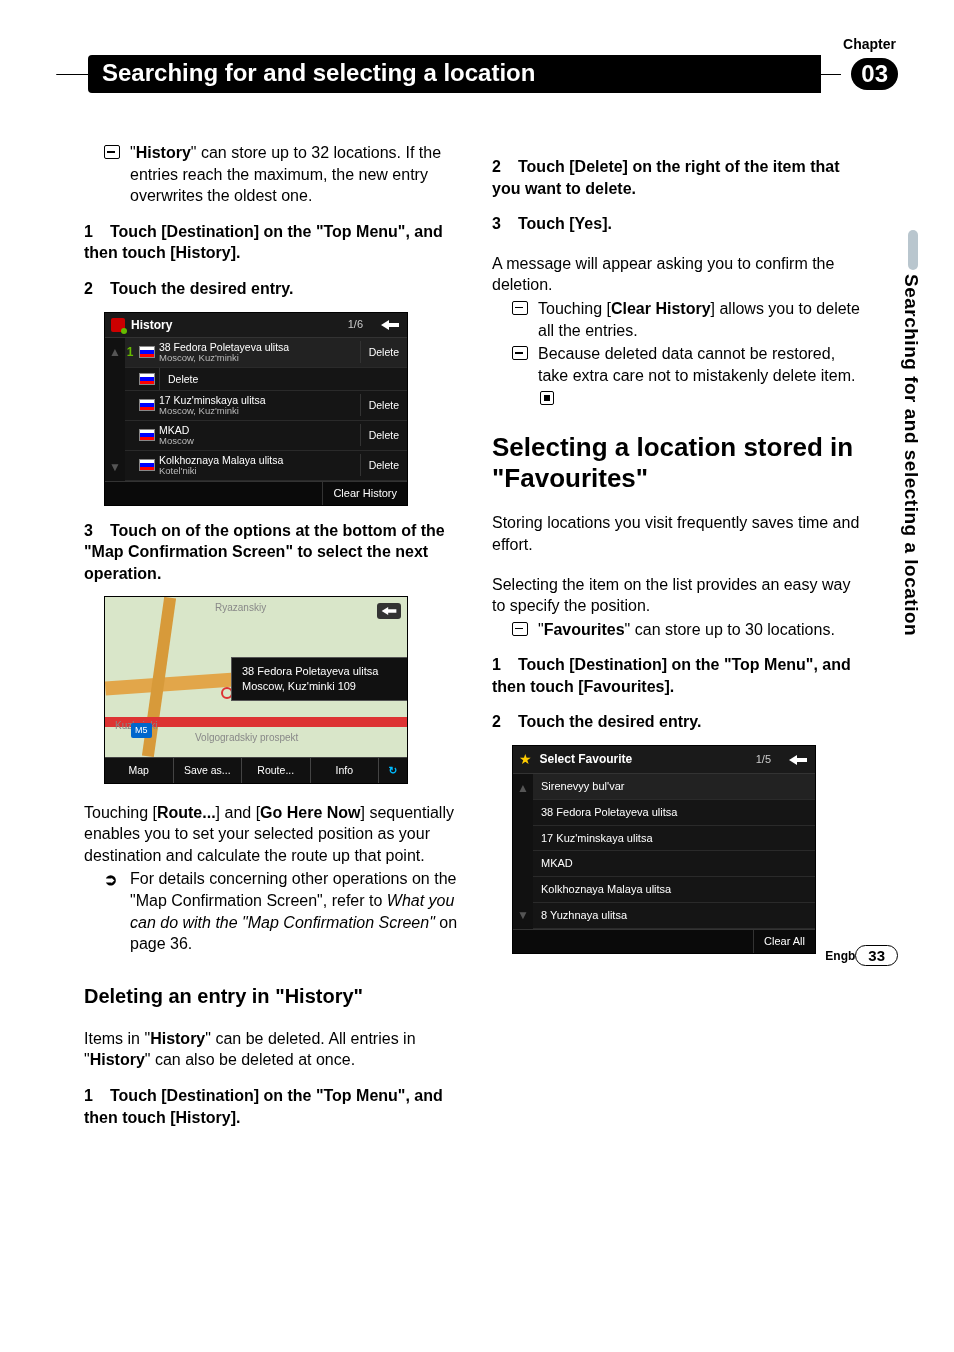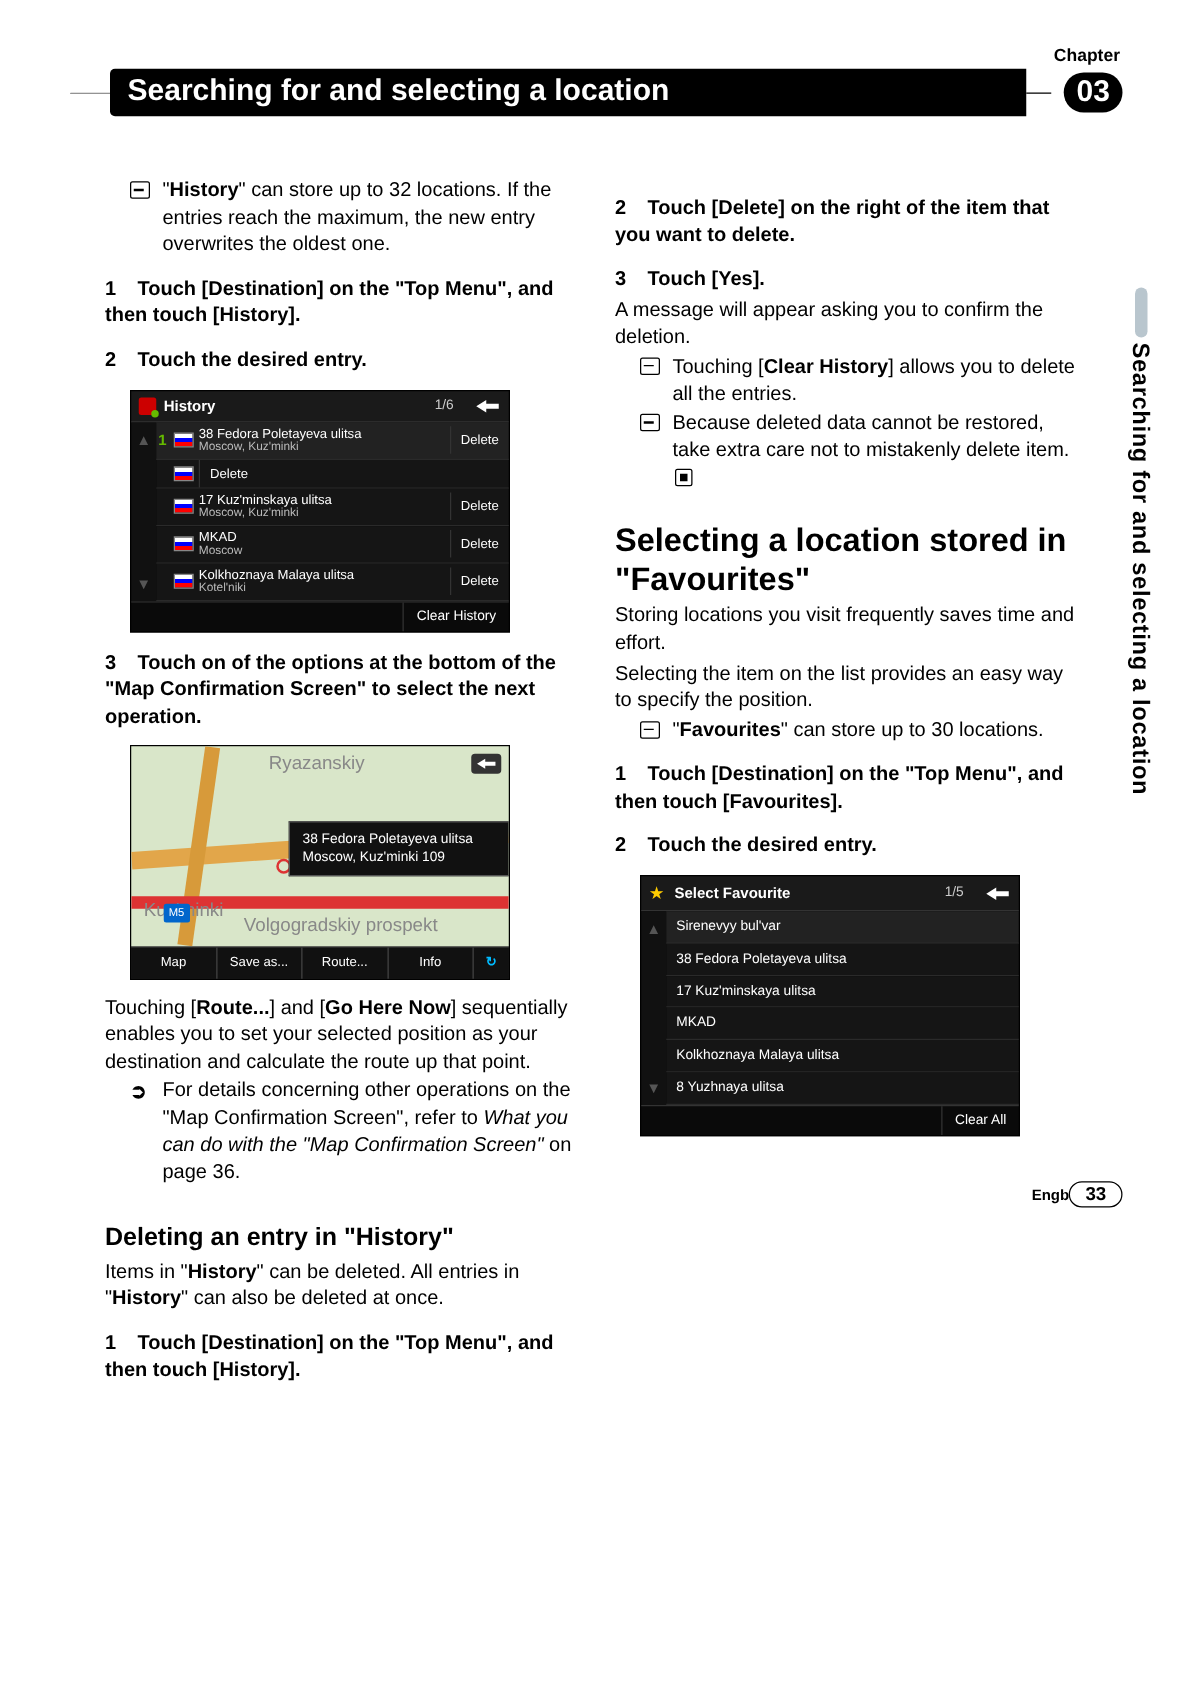--- a/index.html
+++ b/index.html
@@ -24,21 +24,21 @@
   .col { width:374px; font-size:16px; line-height:1.35; }
 
   .note-row { display:flex; gap:10px; margin:2px 0 2px 20px; }
   .note-icon { flex:0 0 16px; height:14px; border:1.5px solid #000; border-radius:2px; margin-top:3px; position:relative; }
   .note-icon::after{content:"";position:absolute;left:2px;top:5px;width:8px;height:1.5px;background:#000;}
   .note-body { flex:1; }
   .arrow-row { display:flex; gap:10px; margin:2px 0 2px 20px; }
   .arrow-icon { flex:0 0 16px; font-size:16px; margin-top:1px; font-weight:bold;}
   .step { font-weight:bold; margin-top:14px; }
   .step-num { display:inline-block; width:26px; }
-  .p { margin-top:3px; }
+  .p { margin-top:18px; }
   .bold { font-weight:bold; }
   .ital { font-style:italic; }
   .end-square { display:inline-block; border:1.5px solid #000; width:14px; height:14px; vertical-align:middle; position:relative; border-radius:2px; margin-left:2px;}
   .end-square::after{content:"";position:absolute;left:3px;top:3px;width:6px;height:6px;background:#000;}
 
   .h2 { font-size:26px; font-weight:bold; line-height:1.2; margin-top:24px; }
   .h3 { font-size:20px; font-weight:bold; margin-top:28px; }
 
   
   .screenshot { width:304px; margin:12px 0 12px 20px; border:1px solid #000; background:#000; color:#fff; font-size:11px; }
@@ -68,21 +68,21 @@
   .mapshot { width:304px; margin:12px 0 12px 20px; border:1px solid #000; background:#222; font-size:11px; color:#fff;}
   .map-area{height:160px;background:#d9e6c9;position:relative;overflow:hidden;}
   .road{position:absolute;background:#e2a64a;}
   .road.r1{left:0;top:74px;width:100%;height:14px;transform:rotate(-4deg);}
   .road.r2{left:48px;top:0;width:12px;height:100%;transform:rotate(8deg);background:#d79a3a;}
   .road.r3{left:0;top:120px;width:100%;height:10px;background:#d33;}
   .map-badge{position:absolute;right:6px;top:6px;width:24px;height:16px;background:#333;border-radius:3px;display:flex;align-items:center;justify-content:center;}
   .map-label{position:absolute;right:0;top:60px;background:#111;color:#fff;padding:6px 10px;font-size:11px;width:176px;border:1px solid #555;border-right:none;}
   .roadnum{position:absolute;left:26px;top:126px;background:#06c;color:#fff;font-size:9px;padding:1px 4px;border-radius:2px;}
   .pin{position:absolute;left:116px;top:90px;width:12px;height:12px;border:2px solid #d33;border-radius:50%;}
-  .district{position:absolute;font-size:15px;color:#888;}
+  .district{position:absolute;font-size:10px;color:#888;}
   .map-toolbar{display:flex;background:#111;border-top:1px solid #444;}
   .map-btn{flex:1;text-align:center;padding:5px 0;border-right:1px solid #444;font-size:10.5px;}
   .map-btn:last-child{border-right:none;}
   .refresh{flex:0 0 28px;color:#0bf;font-weight:bold;}
 
   
   .star-icon{color:#fc0;font-size:14px;margin-right:2px;}
   .fav-row{padding:5px 8px;border-bottom:1px solid #2a2a2a;background:#151515;font-size:11px;}
   .fav-row.first{background:#222;}
 

